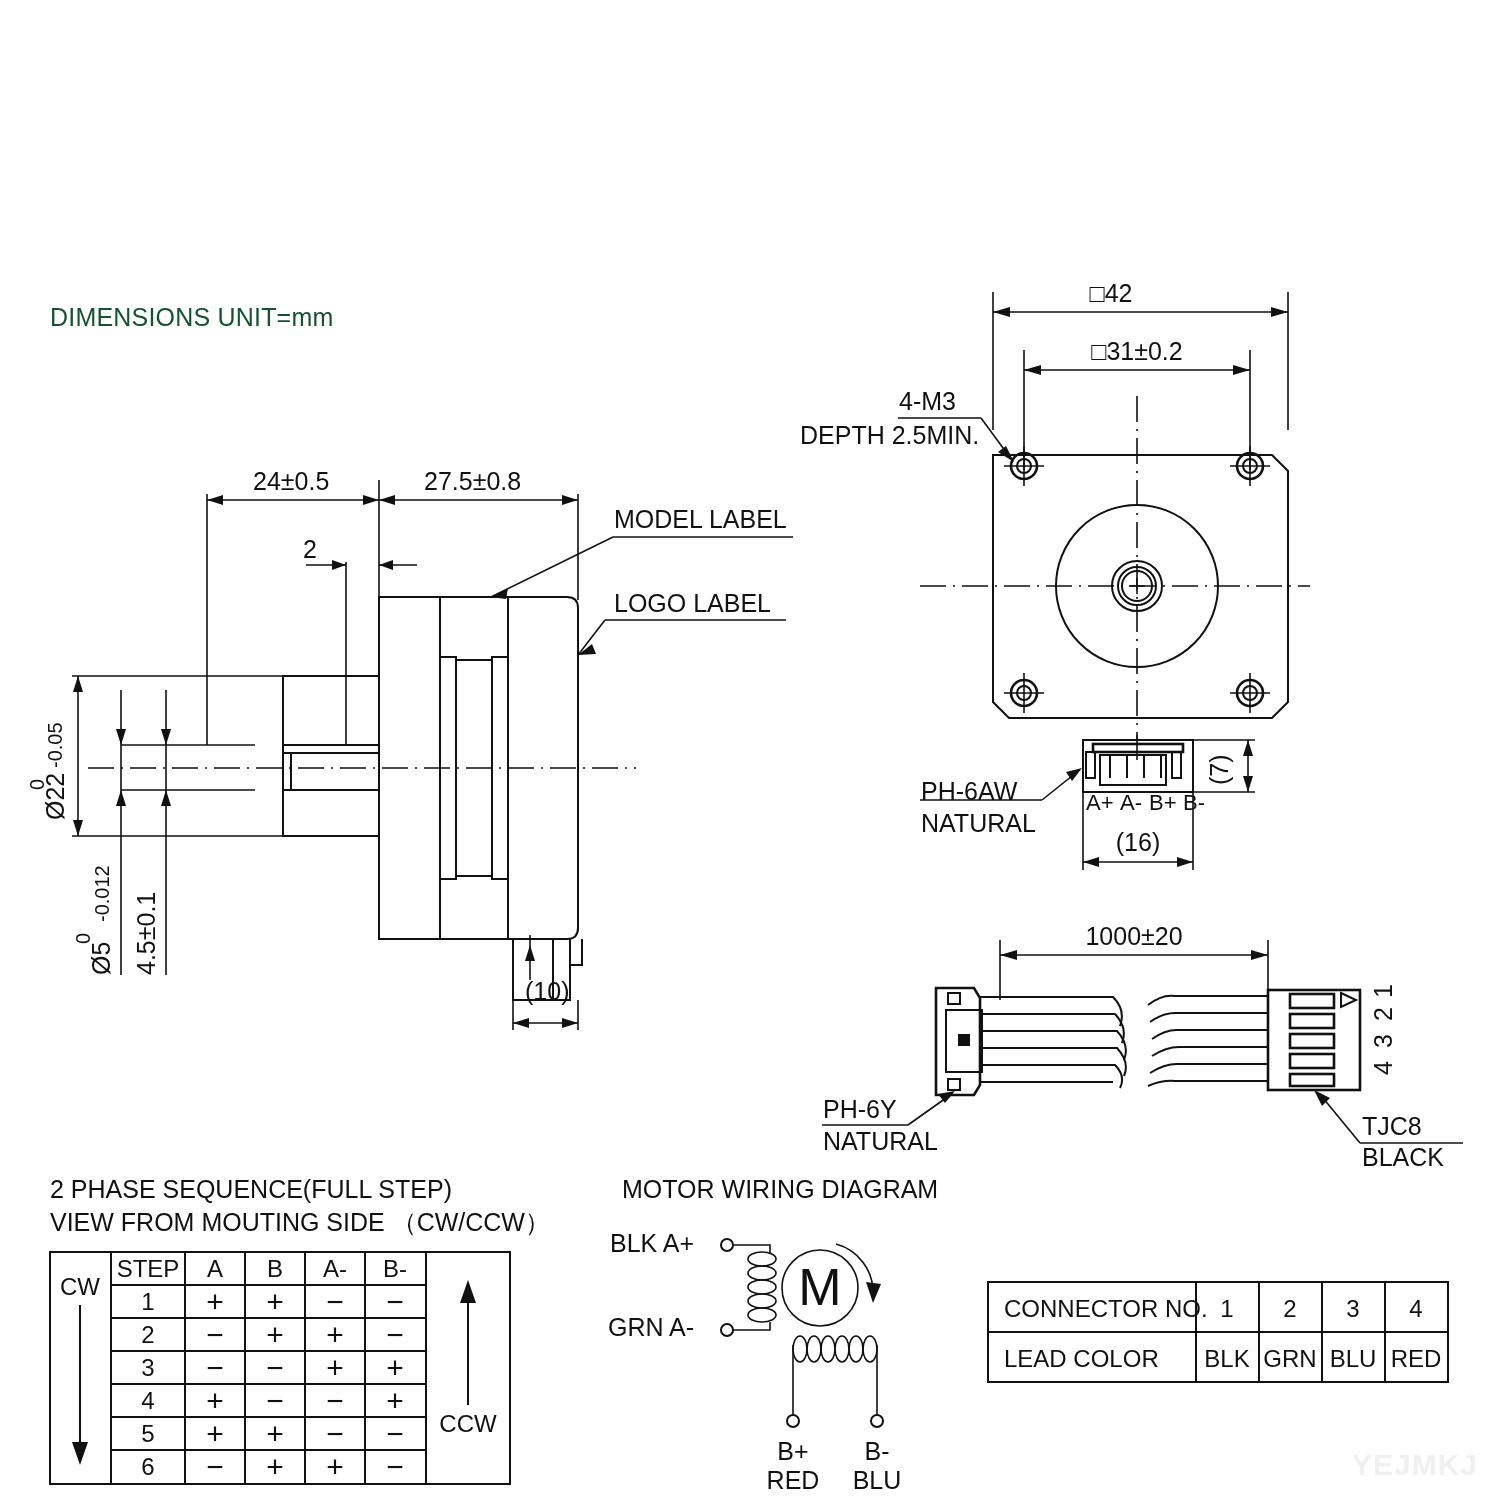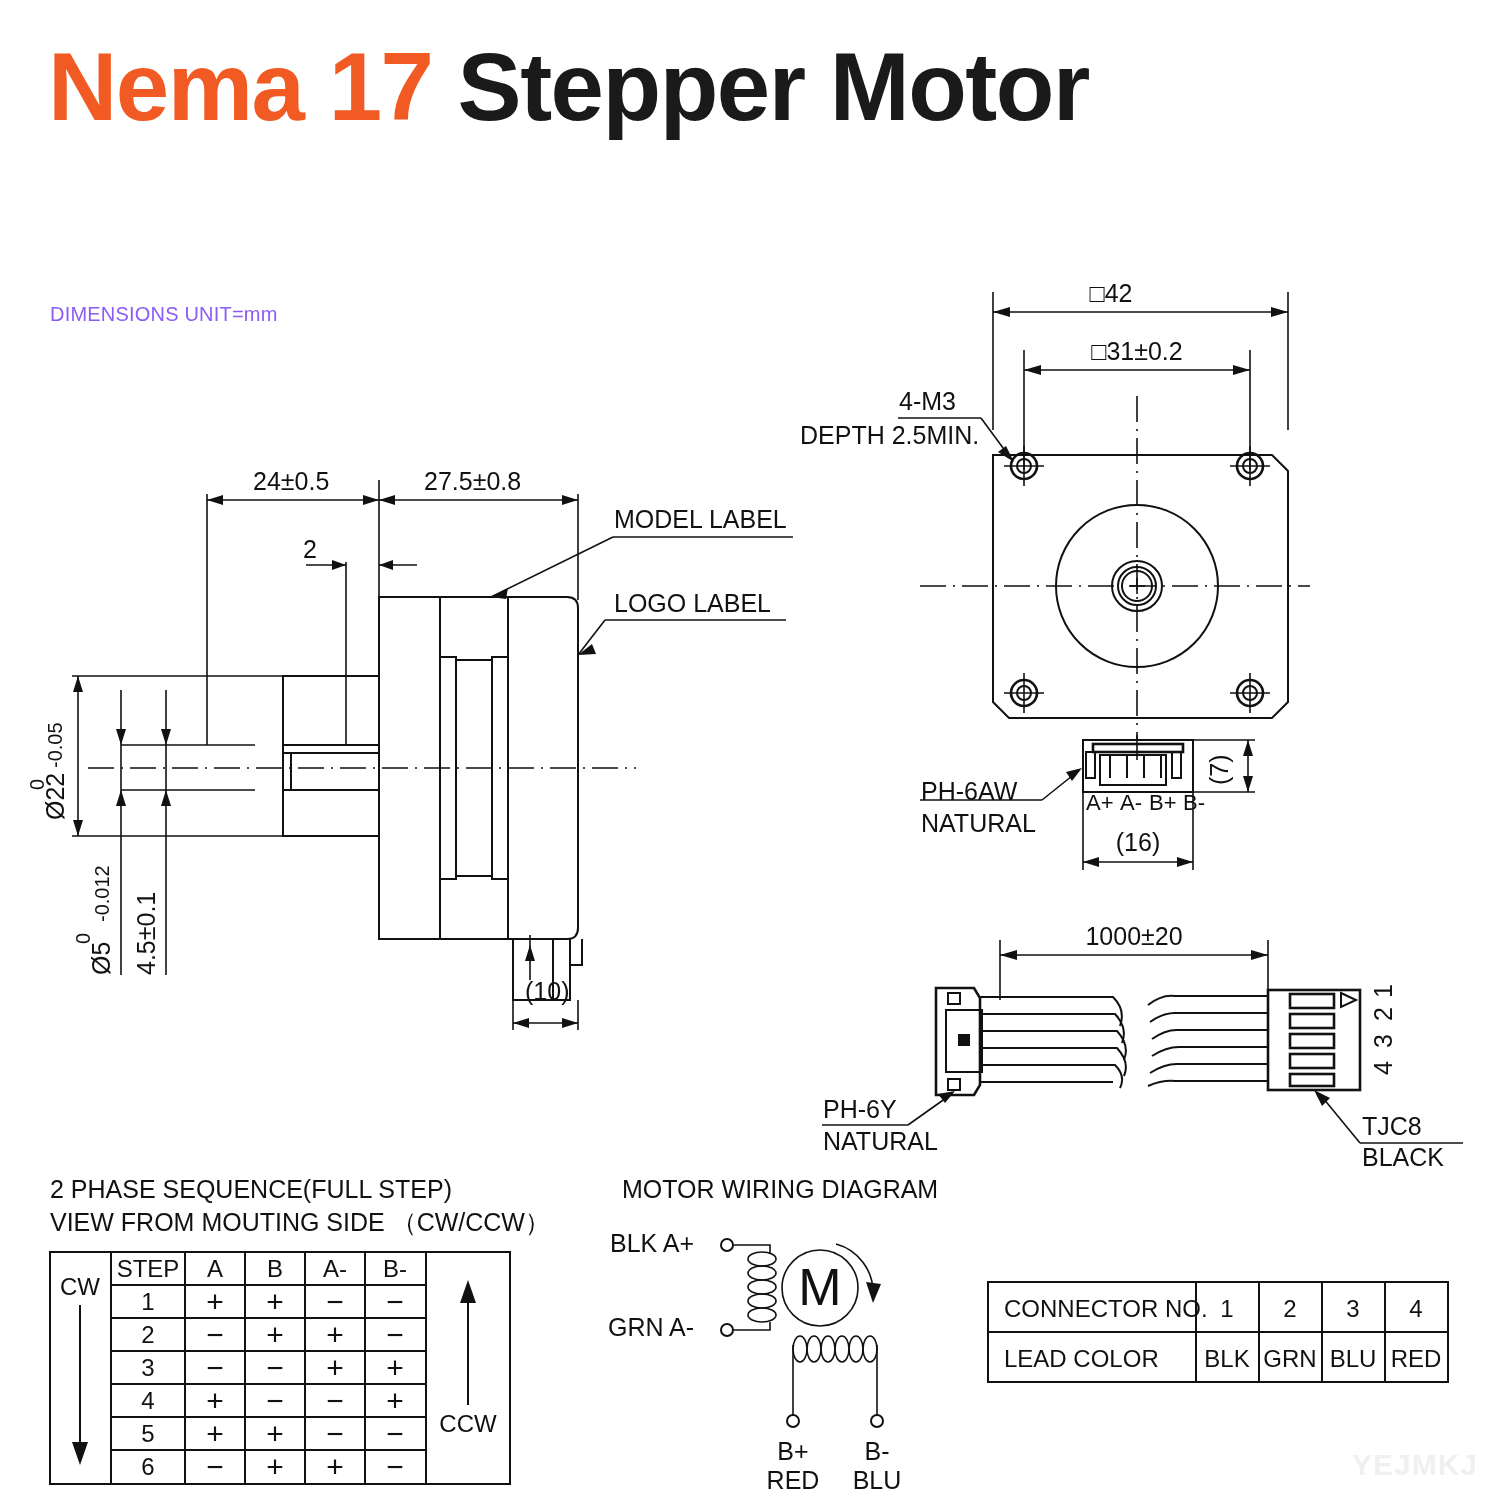--- a/index.html
+++ b/index.html
@@ -28,22 +28,22 @@
     font-weight: bold;
     white-space: nowrap;
   }
   .t-orange { color: #F15A22; }
   .t-black  { color: #1A1A1A; }
 
   .unit-note {
     position: absolute;
     left: 50px;
     top: 303px;
-    font-size: 20px;
-    color: #8b5cf6;
+    font-size: 25px;
+    color: #14532d;
     letter-spacing: 0.2px;
   }
 
   svg.draw {
     position: absolute;
     left: 0;
     top: 0;
     width: 1500px;
     height: 1500px;
   }
@@ -74,21 +74,20 @@
   .fillk{ fill: #111111; stroke: none; }
   .dash { stroke: #111111; stroke-width: 1.6; fill: none;
           stroke-dasharray: 26 7 2 7; }
 </style>
 </head>
 <body>
 
 <div id="page">
 
   <div class="title-block">
-    <div class="title-line"><span class="t-orange">Nema 17 </span><span class="t-black">Stepper Motor</span></div>
   </div>
 
   <div class="unit-note">DIMENSIONS UNIT=mm</div>
 
   <svg class="draw" viewBox="0 0 1500 1500">
 
     <g>
 
       <g>
         <line class="ln-t" x1="207" y1="494" x2="207" y2="745"></line>

